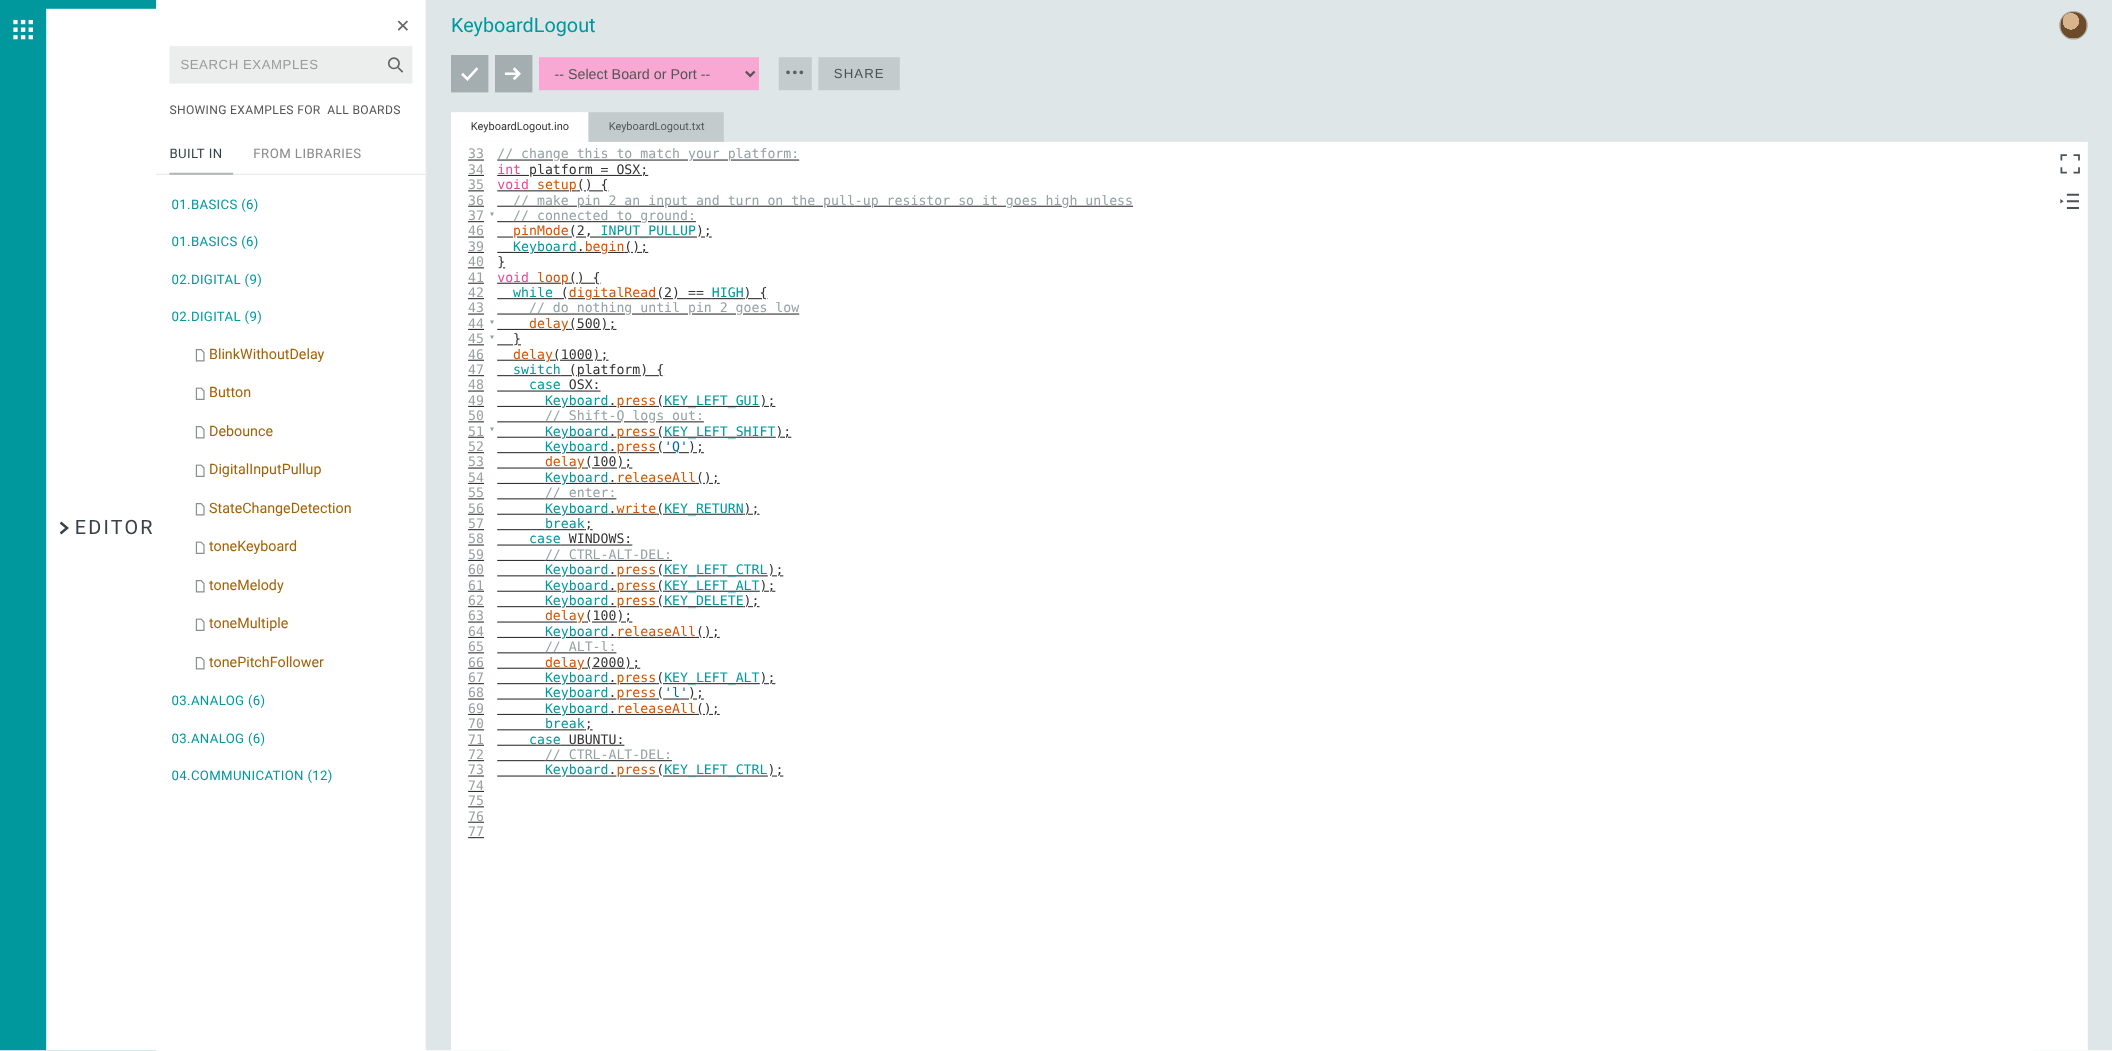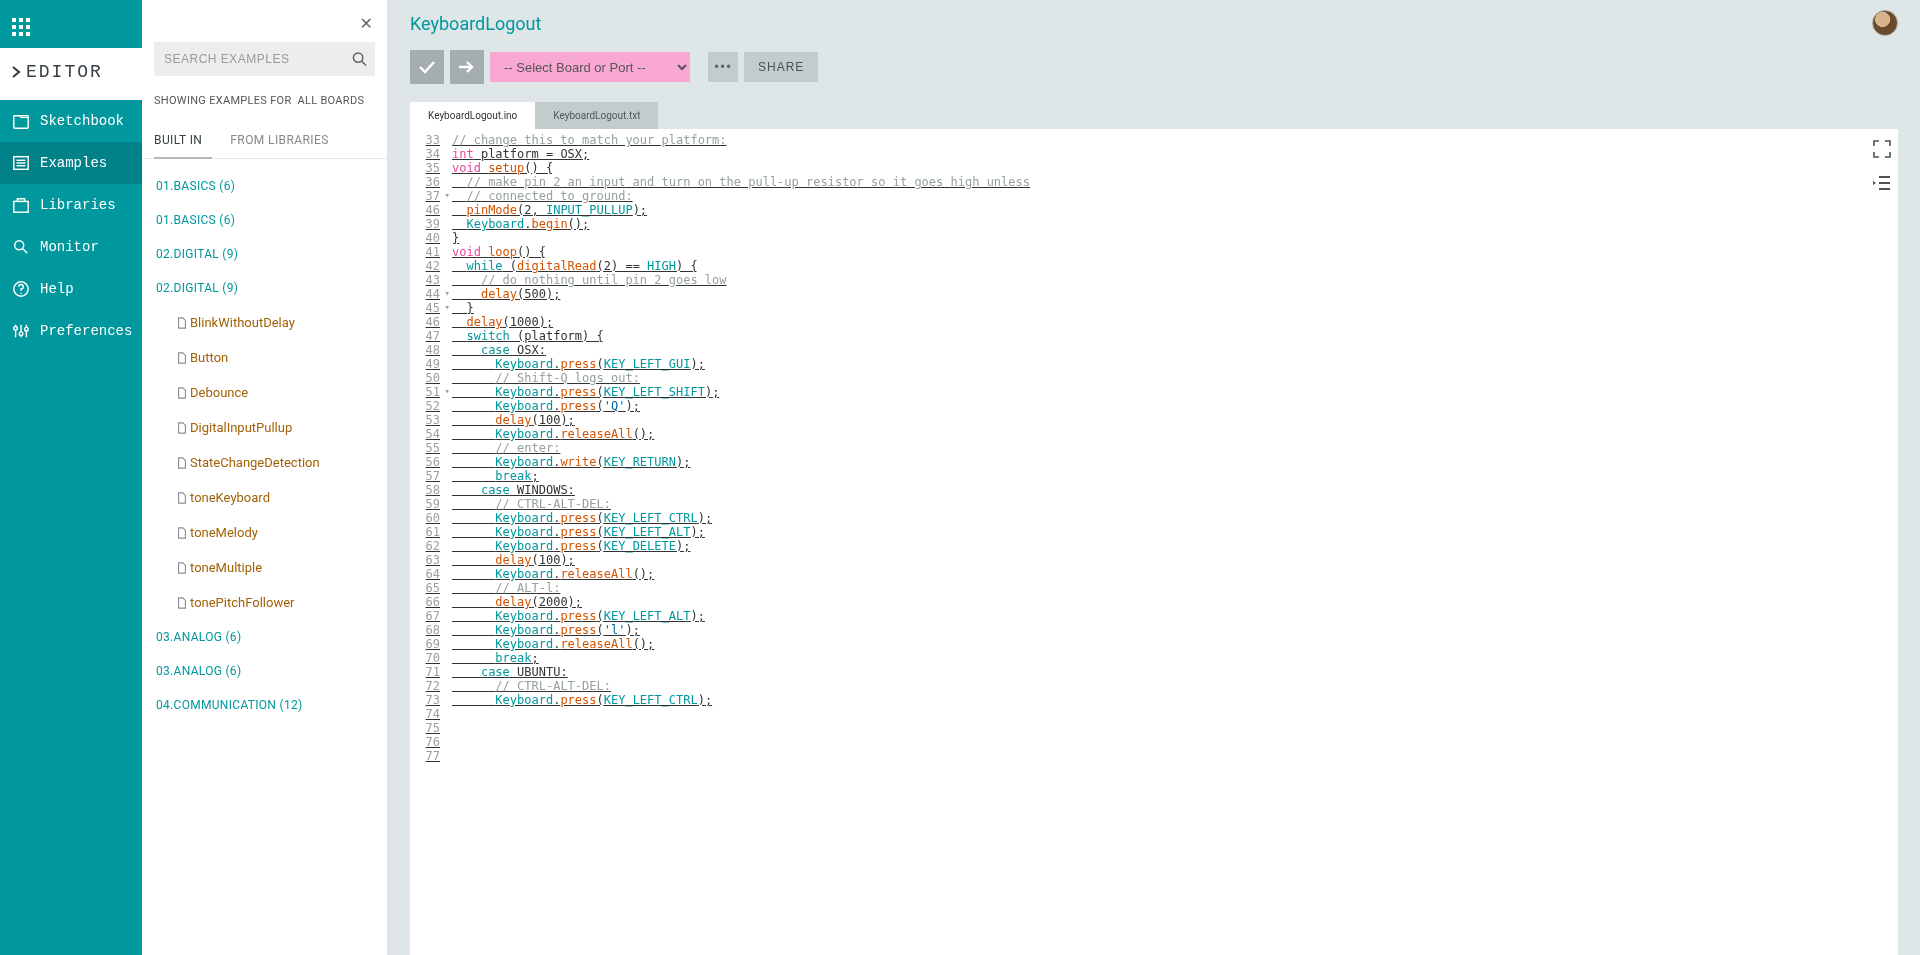--- a/index.html
+++ b/index.html
@@ -1,20 +1,20 @@
 <!DOCTYPE html>
 <html><head>
 <meta charset="utf-8">
 <style>
 * { box-sizing: border-box; margin: 0; padding: 0; }
 body { font-family: -apple-system, BlinkMacSystemFont, "Segoe UI", Roboto, sans-serif; font-size: 14px; color: #333; overflow: hidden; }
 .app { display: flex; height: 100vh; }
 
 
-.nav-rail { width: 142px; background: #00979d; color: #fff; display: flex; flex-direction: column; padding-top: 8px; font-family: Liberation Mono, monospace; }
+.nav-rail { width: 142px; background: #00979d; color: #fff; display: flex; flex-direction: row; padding-top: 8px; }
 .nav-apps { padding: 10px 12px 12px 12px; }
 .nav-logo { display: flex; align-items: center; gap: 4px; padding: 14px 12px 18px 12px; font-size: 18px; letter-spacing: 2px; font-weight: 400; color: #374146;}
 .nav-item { display: flex; align-items: center; gap: 10px; padding: 12px 12px; cursor: pointer; font-size: 14px; position: relative; }
 .nav-item.active { background: #008288; }
 .nav-item.active::after { content:""; position:absolute; right:-8px; top:50%; transform:translateY(-50%); border:8px solid transparent; border-left-color:#008288; }
 .nav-icon { width: 18px; height: 18px; flex-shrink: 0; }
 
 
 .examples-panel { width: 246px; background: #fff; border-right: 1px solid #e0e0e0; display: flex; flex-direction: column; position: relative; }
 .panel-close { position: absolute; top: 14px; right: 14px; cursor: pointer; color: #666; font-size: 16px; }

